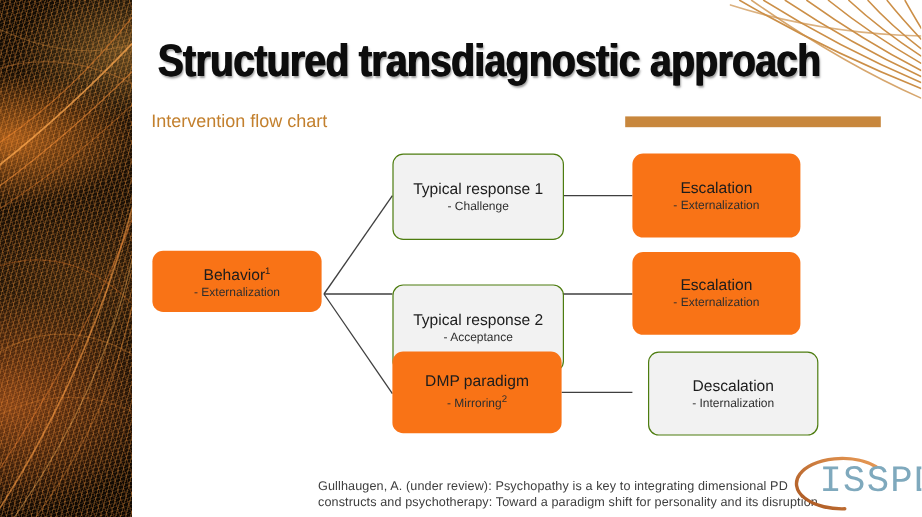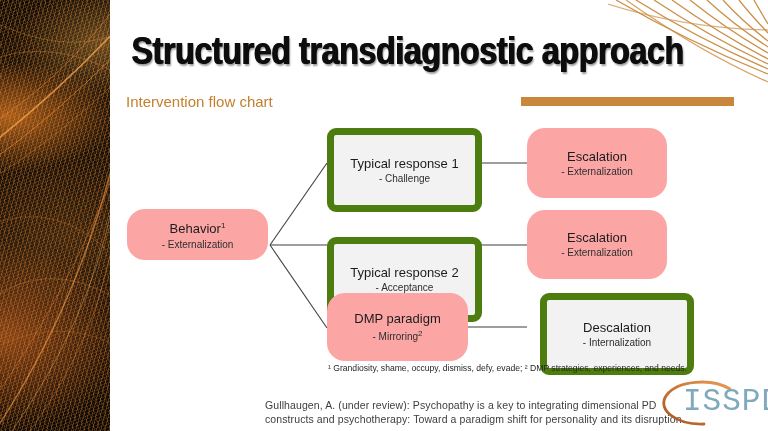--- a/index.html
+++ b/index.html
@@ -38,22 +38,22 @@
   .accent-bar{
     position:absolute;left:521px;top:97px;width:213px;height:9px;
     background:#c8873d;z-index:3;
   }
   
   .connectors{position:absolute;left:0;top:0;pointer-events:none;z-index:1;}
   .node{
     position:absolute;border-radius:9px;display:flex;flex-direction:column;
     align-items:center;justify-content:center;text-align:center;z-index:2;
   }
-  .shade-dark{background:#fca5a5;border-radius:18px;}
-  .shade-light{background:#f2f2f2;border:7px solid #4d7c0f;}
+  .shade-dark{background:#f97316;}
+  .shade-light{background:#f2f2f2;border:1px solid #4d7c0f;}
   .node-title{font-size:13px;color:#1c1c1c;line-height:15px;}
   .node-sub{font-size:10px;color:#2e2e2e;line-height:12px;margin-top:2px;}
   .node sup{font-size:8px;}
   .n-behavior{left:127px;top:209px;width:141px;height:51px;}
   .n-tr1{left:327px;top:128px;width:141px;height:70px;}
   .n-tr2{left:327px;top:209px;width:141px;height:71px;margin-top:28px;}
   .n-dmp{left:327px;top:293px;width:141px;height:68px;}
   .n-esc1{left:527px;top:128px;width:140px;height:70px;}
   .n-esc2{left:527px;top:210px;width:140px;height:69px;}
   .n-desc{left:540px;top:293px;width:140px;height:68px;}
@@ -159,21 +159,20 @@
   <div class="node n-esc2 shade-dark">
     <div class="node-title"><span>Escalation</span></div>
     <div class="node-sub"><span>- Externalization</span></div>
   </div>
 
   <div class="node n-desc shade-light">
     <div class="node-title"><span>Descalation</span></div>
     <div class="node-sub"><span>- Internalization</span></div>
   </div>
 
-  <div class="footnote">¹ Grandiosity, shame, occupy, dismiss, defy, evade; ² DMP strategies, experiences, and needs.</div>
   <div class="citation">Gullhaugen, A. (under review): Psychopathy is a key to integrating dimensional PD constructs and psychotherapy: Toward a paradigm shift for personality and its disruption</div>
 
   <div class="logo">
     <svg width="114" height="54" viewBox="0 0 114 54">
       <defs>
         <linearGradient id="arcGrad" x1="0" y1="1" x2="1" y2="0">
           <stop offset="0" stop-color="#a85520"></stop>
           <stop offset="1" stop-color="#e89a55"></stop>
         </linearGradient>
       </defs>

